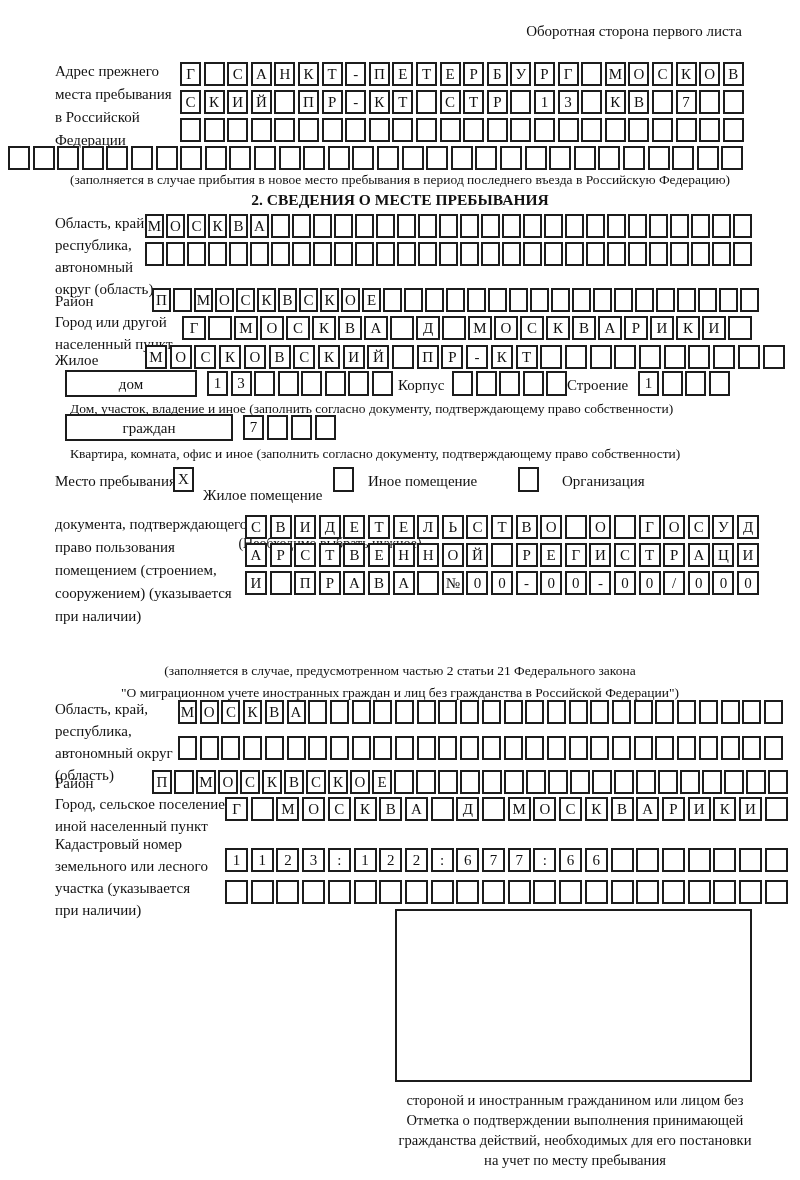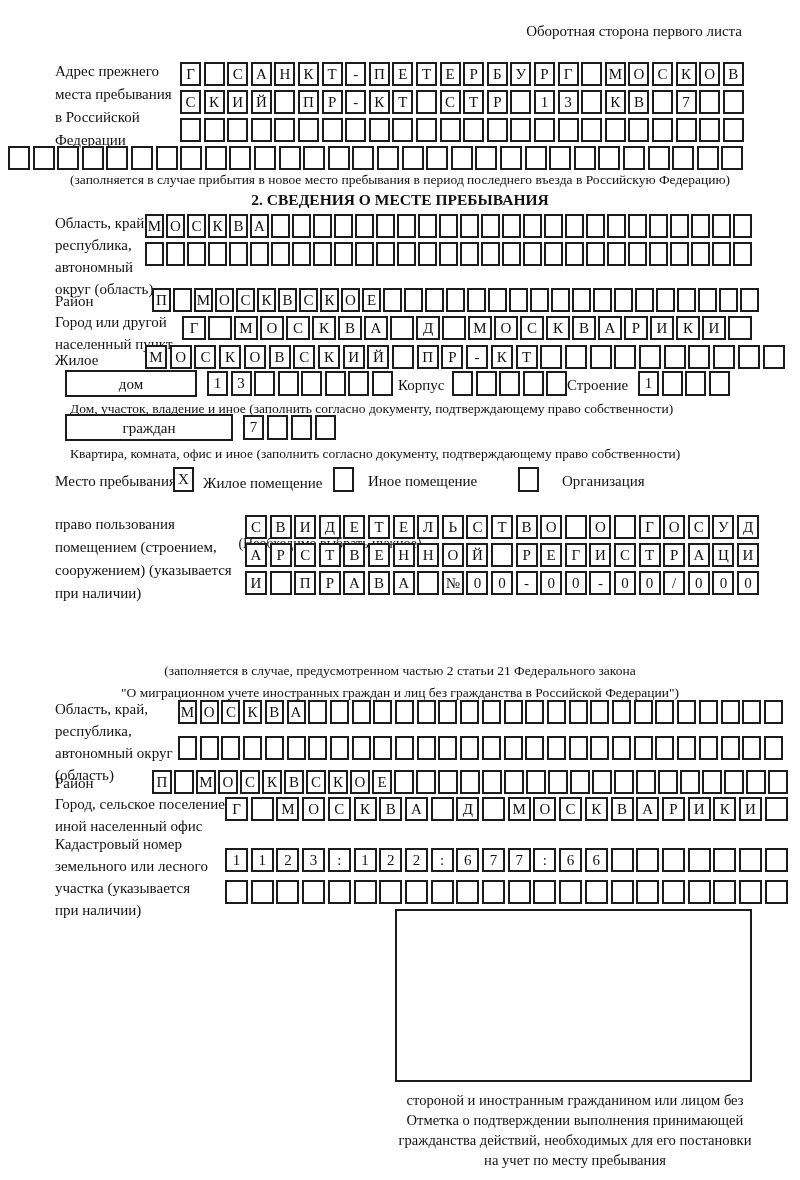--- a/index.html
+++ b/index.html
@@ -348,28 +348,29 @@
   <div class="abs">
       <div class="cell" style="left: 243px; top: 415px; width: 21px; height: 25px; line-height: 21px;">7</div>
       <div class="cell" style="left: 267px; top: 415px; width: 21px; height: 25px; line-height: 21px;"></div>
       <div class="cell" style="left: 291px; top: 415px; width: 21px; height: 25px; line-height: 21px;"></div>
       <div class="cell" style="left: 315px; top: 415px; width: 21px; height: 25px; line-height: 21px;"></div>
     </div>
   <div class="abs caption" style="left:70px;top:446px;">Квартира, комната, офис и иное (заполнить согласно документу, подтверждающему право собственности)</div>
 
   <div class="abs lbl" style="left:55px;top:470px;">Место пребывания:</div>
   <div class="cb" style="left:173px;top:467px;">X</div>
-  <div class="abs lbl" style="left:203px;top:472px;text-align:right;">Жилое помещение</div>
+  <div class="abs lbl" style="left:203px;top:484px;text-align:right;">Жилое помещение</div>
   <div class="cb" style="left:333px;top:467px;"></div>
   <div class="abs lbl" style="left:368px;top:470px;">Иное помещение</div>
   <div class="cb" style="left:518px;top:467px;"></div>
   <div class="abs lbl" style="left:562px;top:470px;">Организация</div>
   <div class="abs ctr" style="left:130px;top:494px;width:400px;font-size:14px;margin-top:42px;">(Необходимо выбрать нужное)</div>
 
   <div class="abs lbl" style="left:55px;top:513px;line-height:23px;">
+      <div class="lline">документа, подтверждающего</div>
       <div class="lline">право пользования</div>
       <div class="lline">помещением (строением,</div>
       <div class="lline">сооружением) (указывается</div>
       <div class="lline">при наличии)</div>
     </div>
   <div class="abs">
       <div class="cell" style="left: 245px; top: 515px; width: 22px; height: 24px; line-height: 20px;">С</div>
       <div class="cell" style="left: 269.6px; top: 515px; width: 22px; height: 24px; line-height: 20px;">В</div>
       <div class="cell" style="left: 294.2px; top: 515px; width: 22px; height: 24px; line-height: 20px;">И</div>
       <div class="cell" style="left: 318.8px; top: 515px; width: 22px; height: 24px; line-height: 20px;">Д</div>
@@ -538,21 +539,21 @@
       <div class="cell" style="left: 658px; top: 770px; width: 20px; height: 24px; line-height: 20px;"></div>
       <div class="cell" style="left: 680px; top: 770px; width: 20px; height: 24px; line-height: 20px;"></div>
       <div class="cell" style="left: 702px; top: 770px; width: 20px; height: 24px; line-height: 20px;"></div>
       <div class="cell" style="left: 724px; top: 770px; width: 20px; height: 24px; line-height: 20px;"></div>
       <div class="cell" style="left: 746px; top: 770px; width: 20px; height: 24px; line-height: 20px;"></div>
       <div class="cell" style="left: 768px; top: 770px; width: 20px; height: 24px; line-height: 20px;"></div>
     </div>
 
   <div class="abs lbl" style="left:55px;top:793px;">
       <div class="lline">Город, сельское поселение,</div>
-      <div class="lline">иной населенный офис</div>
+      <div class="lline">иной населенный пункт</div>
     </div>
   <div class="abs">
       <div class="cell" style="left: 225px; top: 797px; width: 23px; height: 24px; line-height: 20px;">Г</div>
       <div class="cell" style="left: 250.7px; top: 797px; width: 23px; height: 24px; line-height: 20px;"></div>
       <div class="cell" style="left: 276.4px; top: 797px; width: 23px; height: 24px; line-height: 20px;">М</div>
       <div class="cell" style="left: 302.1px; top: 797px; width: 23px; height: 24px; line-height: 20px;">О</div>
       <div class="cell" style="left: 327.8px; top: 797px; width: 23px; height: 24px; line-height: 20px;">С</div>
       <div class="cell" style="left: 353.5px; top: 797px; width: 23px; height: 24px; line-height: 20px;">К</div>
       <div class="cell" style="left: 379.2px; top: 797px; width: 23px; height: 24px; line-height: 20px;">В</div>
       <div class="cell" style="left: 404.9px; top: 797px; width: 23px; height: 24px; line-height: 20px;">А</div>

